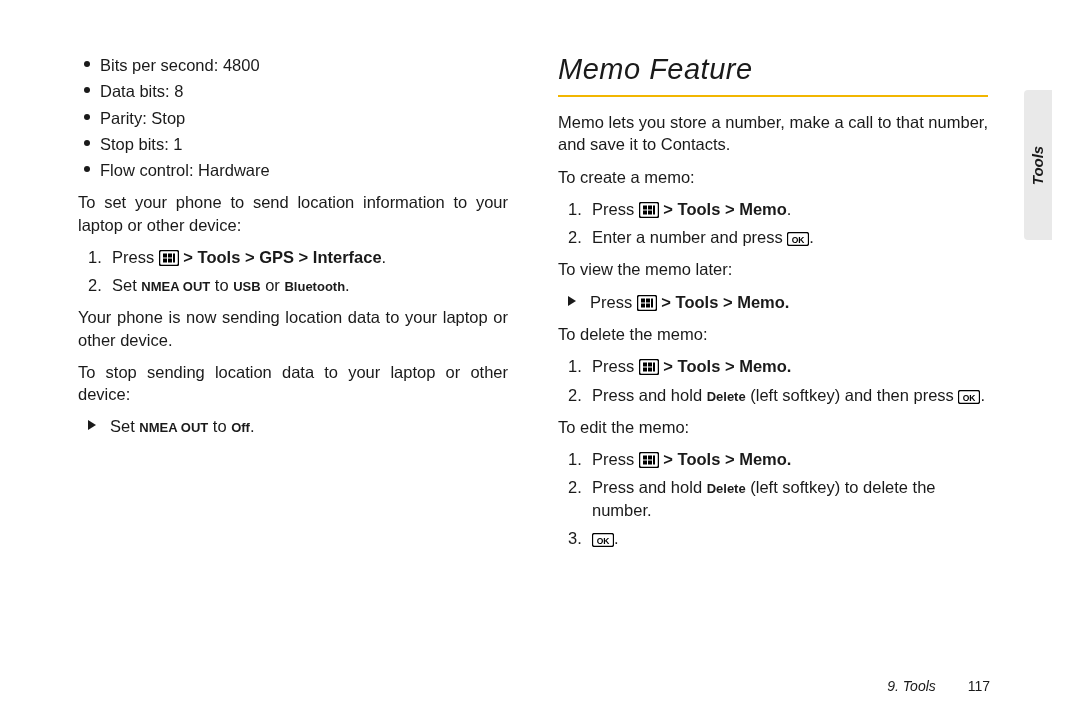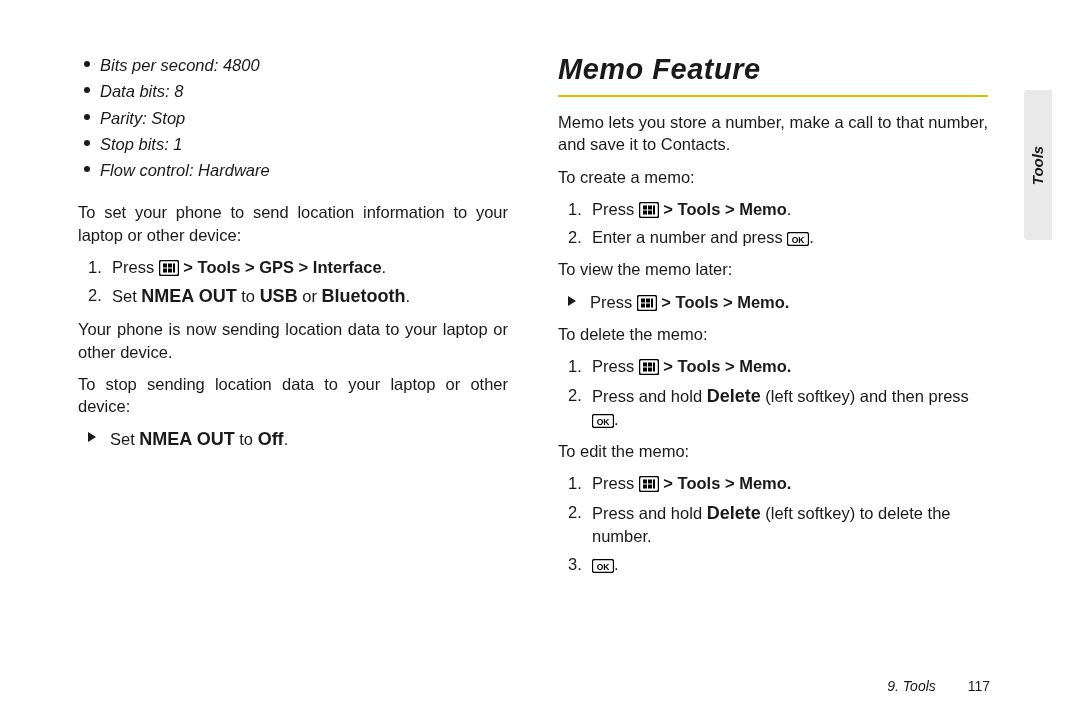--- a/index.html
+++ b/index.html
@@ -1,33 +1,33 @@
 <!DOCTYPE html>
 <html><head>
 <meta charset="utf-8">
 <style>
   html,body{margin:0;padding:0;width:1080px;height:720px;background:#fff;font-family:Arial,Helvetica,sans-serif;color:#1a1a1a;}
   .page{position:relative;width:1080px;height:720px;box-sizing:border-box;padding:50px 60px 40px 78px;}
   .cols{display:flex;gap:50px;}
   .col{width:430px;font-size:16.5px;line-height:1.35;}
   .col p{margin:0 0 10px 0;text-align:justify;}
-  .heading{font-style:italic;font-size:29px;font-weight:700;margin:0 0 6px 0;letter-spacing:0.5px;}
+  .heading{font-style:italic;font-size:29px;font-weight:400;margin:0 0 6px 0;letter-spacing:0.5px;}
   .rule{border:none;border-top:2.5px solid #f2b600;margin:0 0 14px 0;}
   .sect{margin:6px 0 6px 0;}
-  ul.bul{list-style:none;padding:0;margin:4px 0 20px 0;font-style:italic;}
+  ul.bul{list-style:none;padding:0;margin:4px 0 10px 0;}
   ul.bul li{position:relative;padding-left:22px;margin:4px 0;}
   ul.bul li::before{content:"";position:absolute;left:6px;top:7px;width:6px;height:6px;border-radius:50%;background:#1a1a1a;}
   ol.num{list-style:none;padding:0;margin:4px 0 10px 0;counter-reset:n;}
   ol.num li{position:relative;padding-left:34px;margin:6px 0;counter-increment:n;}
   ol.num li::before{content:counter(n) ".";position:absolute;left:10px;top:0;}
   ul.tri{list-style:none;padding:0;margin:4px 0 10px 0;}
   ul.tri li{position:relative;padding-left:32px;margin:6px 0;}
   ul.tri li::before{content:"";position:absolute;left:10px;top:5px;width:0;height:0;border-top:5px solid transparent;border-bottom:5px solid transparent;border-left:8px solid #1a1a1a;}
   .b{font-weight:bold;}
-  .bsmall{font-weight:bold;font-size:18px;}
+  .bsmall{font-weight:bold;font-size:13px;}
   .icon{display:inline-block;vertical-align:-3px;}
   .icon svg{display:block;}
   .tab{position:absolute;right:28px;top:90px;width:28px;height:150px;background:#e9e9e9;border-radius:4px 0 0 4px;display:flex;align-items:center;justify-content:center;}
   .tab span{transform:rotate(-90deg);font-style:italic;font-weight:bold;font-size:15px;white-space:nowrap;}
   .footer{position:absolute;right:90px;bottom:26px;font-style:italic;font-size:14px;}
   .footer .pn{margin-left:28px;font-style:normal;}
 </style>
 </head>
 <body>
 

